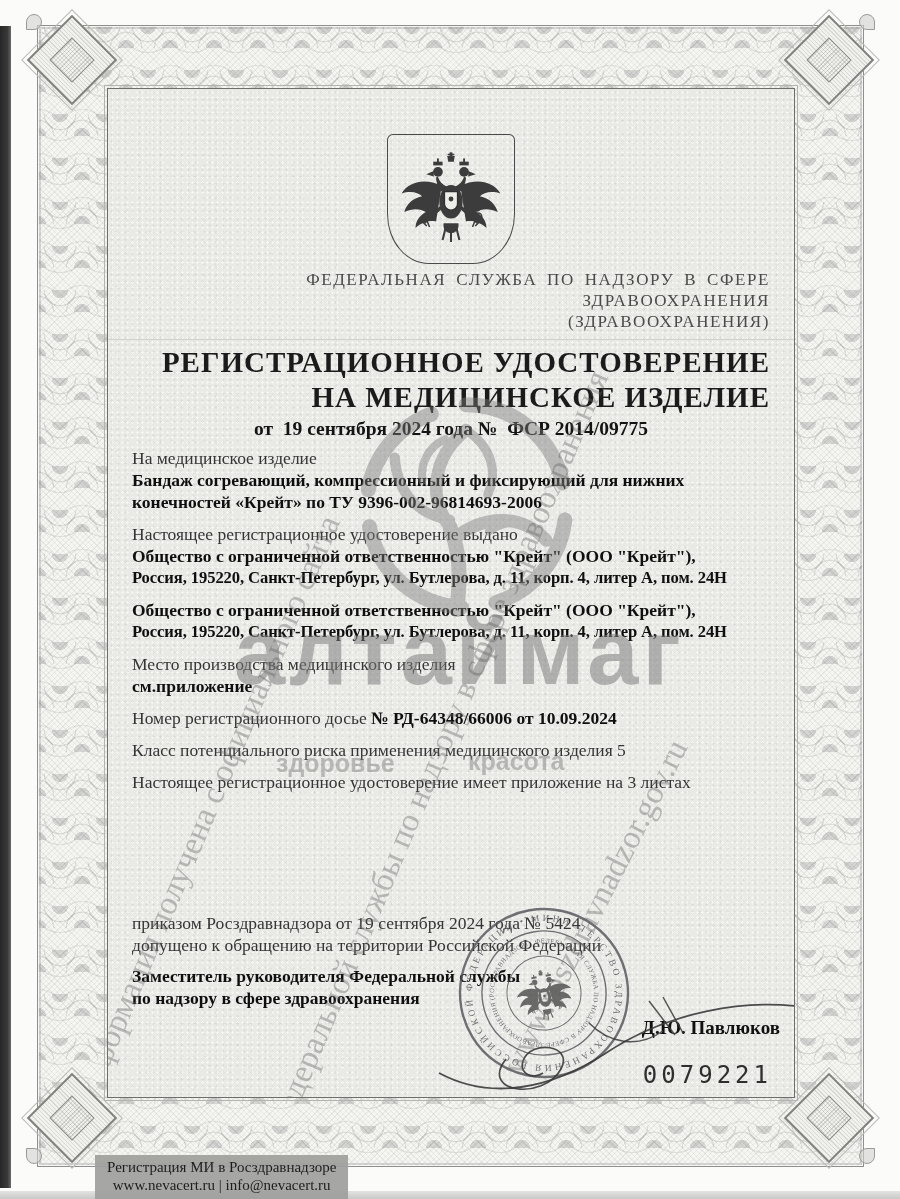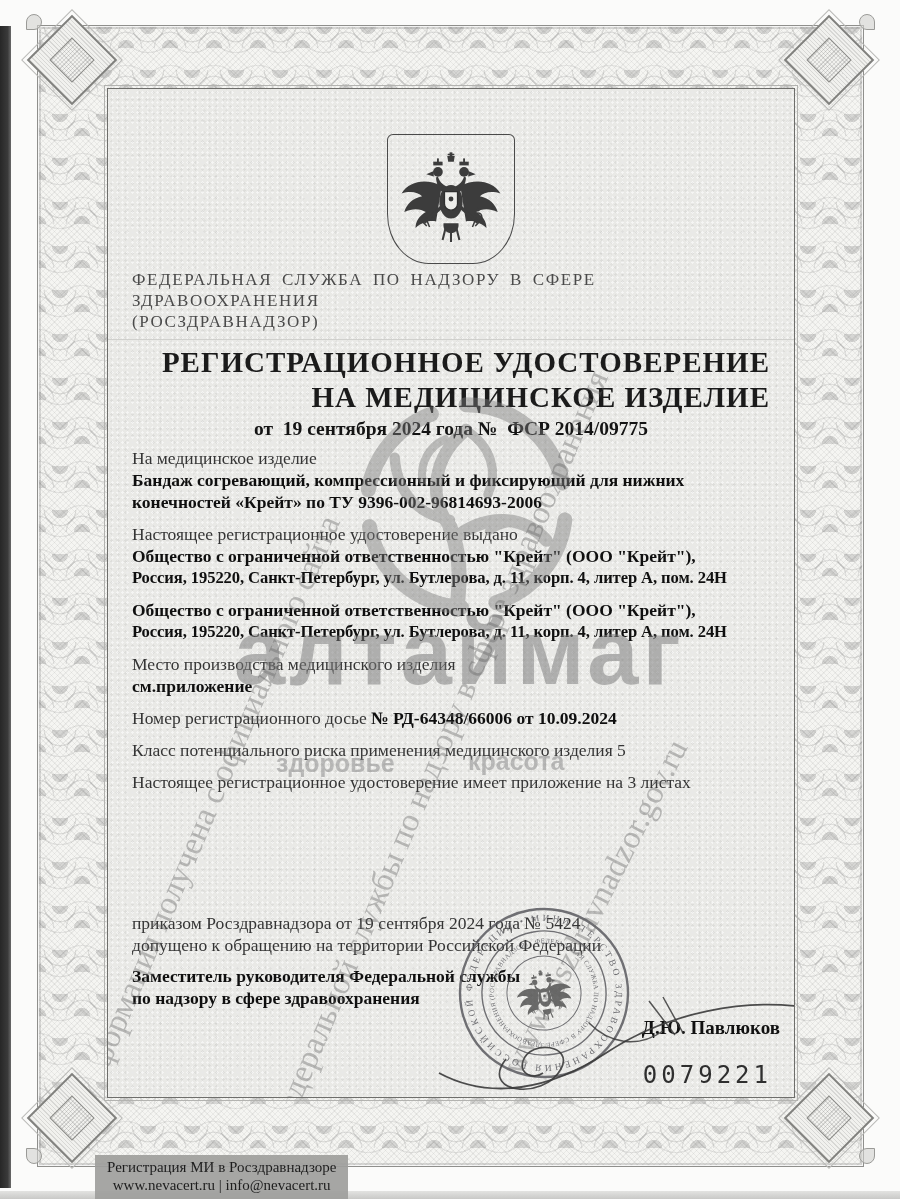--- a/index.html
+++ b/index.html
@@ -65,21 +65,21 @@
     box-sizing:border-box;
   }
   .content{position:relative;z-index:2;padding:0 24px;}
   
   .crest-box{
     width:126px;height:128px;margin:45px auto 0;
     border:1.3px solid #4a4a4a;
     border-radius:6px 6px 42px 42px / 6px 6px 50px 50px;
     display:flex;align-items:center;justify-content:center;
   }
-  .agency{margin-top:5px;text-align:left;font-size:17px;line-height:21px;
+  .agency{margin-top:5px;text-align:right;font-size:17px;line-height:21px;
     color:#4a4a4a;letter-spacing:1.6px;word-spacing:4px;}
   .header-divider{margin:7px -24px 0;border-top:1px solid rgba(60,60,60,.14);}
   .doc-title{margin-top:5px;text-align:right;font-weight:bold;color:#1b1b1b;
     font-size:29px;line-height:35px;letter-spacing:1px;}
   .doc-date{text-align:center;font-weight:bold;color:#141414;font-size:19.5px;
     margin-top:3px;white-space:pre;}
   
   .line{font-size:17.5px;line-height:22px;color:#353535;white-space:nowrap;}
   .b{font-weight:bold;color:#0f0f0f;}
   .tight{font-size:16.6px;letter-spacing:-0.1px;}
@@ -185,21 +185,21 @@
 
     <div class="content">
       <div class="crest-box">
         <svg width="112" height="106" viewBox="0 0 120 100">
           <use href="#eagle"></use>
         </svg>
       </div>
 
       <div class="agency">
         <div>ФЕДЕРАЛЬНАЯ СЛУЖБА ПО НАДЗОРУ В СФЕРЕ ЗДРАВООХРАНЕНИЯ</div>
-        <div>(РОСЗДРАВНАДЗОР)</div>
+        <div>(ЗДРАВООХРАНЕНИЯ)</div>
       </div>
 
       <div class="header-divider"></div>
 
       <div class="doc-title">
         <div>РЕГИСТРАЦИОННОЕ УДОСТОВЕРЕНИЕ</div>
         <div>НА МЕДИЦИНСКОЕ ИЗДЕЛИЕ</div>
       </div>
       <div class="doc-date">от  19 сентября 2024 года №  ФСР 2014/09775</div>
 

